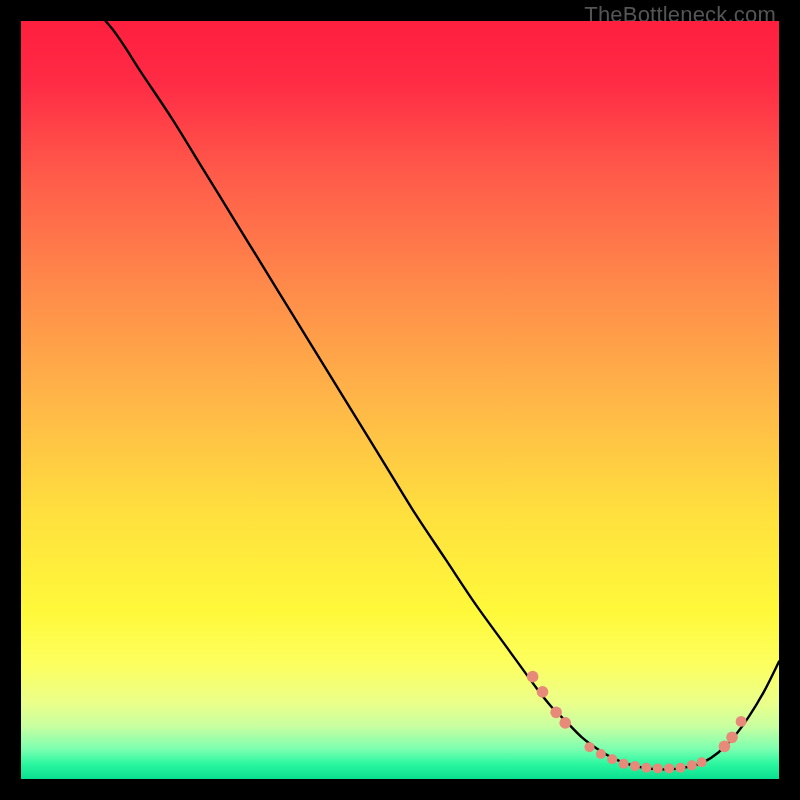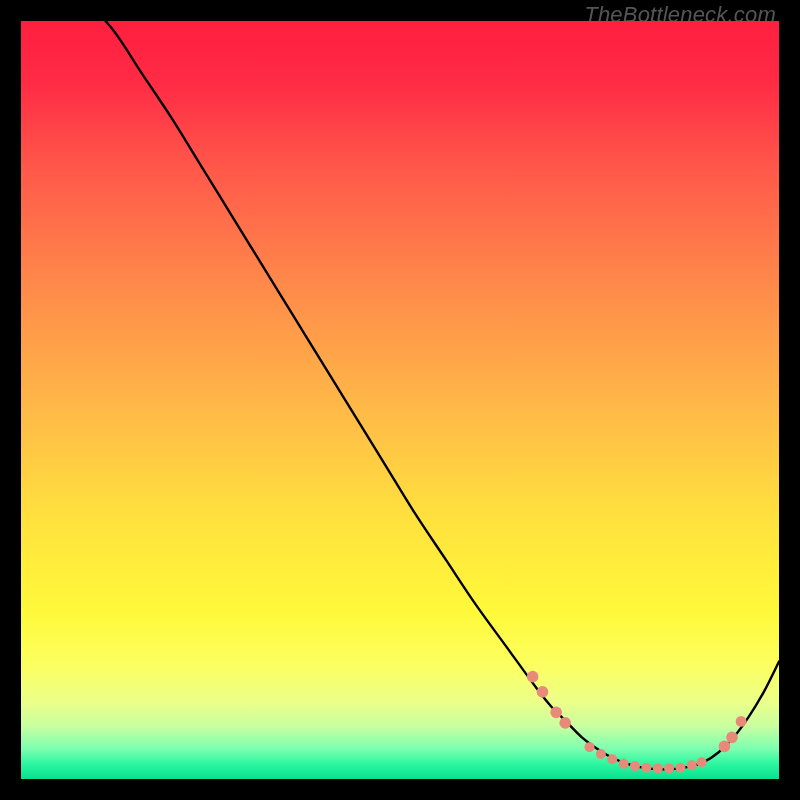--- a/index.html
+++ b/index.html
@@ -28,21 +28,20 @@
   }
   .watermark {
     position: absolute;
     top: 2px;
     right: 24px;
     color: #555;
     font-size: 22px;
     font-weight: 500;
     letter-spacing: 0.2px;
     user-select: none;
-    font-style: italic;
   }
 </style>
 </head>
 <body>
 
 <div class="watermark">TheBottleneck.com</div>
 
 <div class="frame">
   <svg class="plot" viewBox="0 0 758 758" preserveAspectRatio="none">
     <defs>

